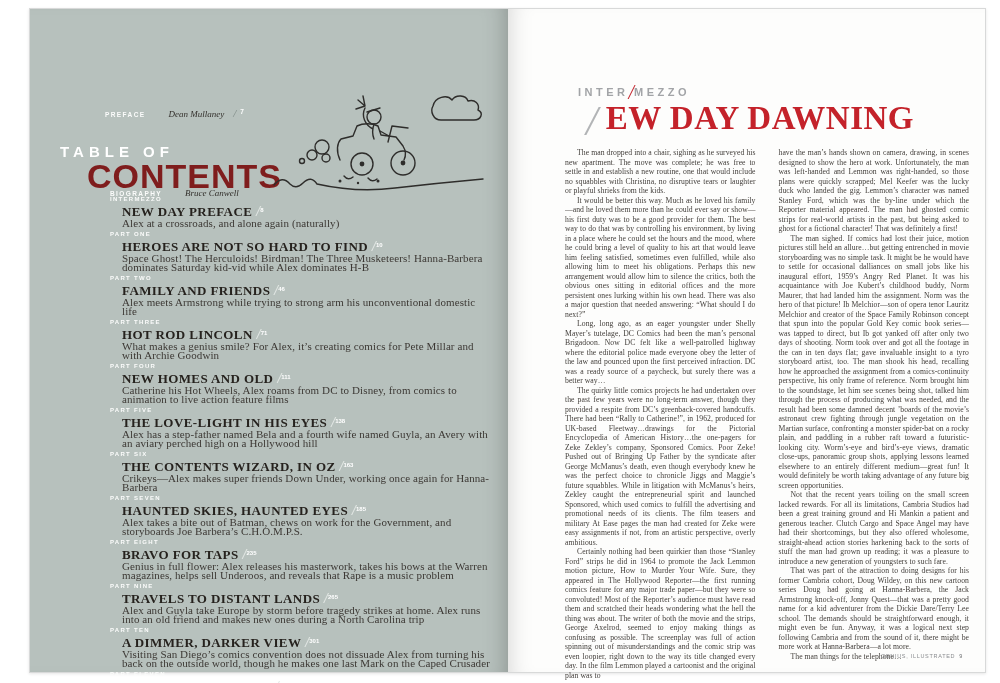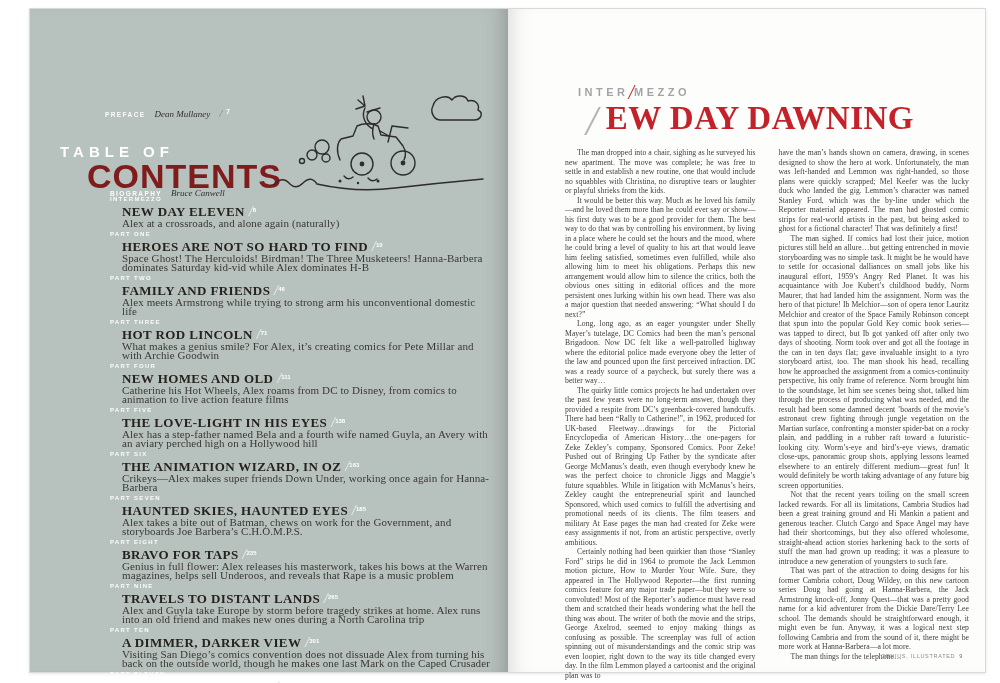--- a/index.html
+++ b/index.html
@@ -7,21 +7,21 @@
               font-family:"Liberation Serif", serif; }
   .book { position:absolute; left:29px; top:8px; width:957px; height:665px;
           border:1px solid #d8d9d9; background:#fdfdfc; display:flex;
           box-shadow:0 1px 3px rgba(0,0,0,0.10); }
 
   
   .page-left { position:relative; width:478px; height:100%; background:#b7c1bd;
                box-shadow: inset -20px 0 24px -20px rgba(0,0,0,0.28); }
   .lbl { font-family:"Liberation Sans", sans-serif; font-weight:700; font-size:6.5px;
          letter-spacing:1.4px; color:#fbfcfb; }
-  .author { font-style:italic; font-size:9px; color:#33302c; margin-left:5px; }
+  .author { font-style:italic; font-size:9px; color:#33302c; margin-left:19px; }
   .mini-slash { font-style:italic; font-size:11px; color:#7f8b87; margin-left:5px; }
   .mini-page { font-family:"Liberation Sans", sans-serif; font-weight:700;
                font-size:6.5px; color:#ffffff; vertical-align:3px; }
   .preface-row { position:absolute; left:75px; top:94px; }
   .toc-title { position:absolute; left:30px; top:106px; }
   .toc-title .line1 { font-family:"Liberation Sans", sans-serif; font-weight:700;
                       font-size:15px; letter-spacing:5px; color:#ffffff;margin-top:28px; }
   .toc-title .line2 { font-family:Liberation Sans, sans-serif; font-weight:700;
                       font-size:34px; letter-spacing:1px; color:#7f1d1d;
                       margin-left:27px; margin-top:-3px; }
@@ -110,21 +110,21 @@
 
     <div class="bio-row">
       <span class="lbl">BIOGRAPHY</span>
       <span class="author">Bruce Canwell</span>
     </div>
 
     <div class="entries">
 
       <div class="entry">
         <div class="entry-part">INTERMEZZO</div>
-        <div class="entry-title-row"><span class="entry-title">NEW DAY ELEVEN</span><span class="entry-slash">/</span><span class="entry-page">8</span></div>
+        <div class="entry-title-row"><span class="entry-title">NEW DAY PREFACE</span><span class="entry-slash">/</span><span class="entry-page">8</span></div>
         <div class="entry-desc">Alex at a crossroads, and alone again (naturally)</div>
       </div>
 
       <div class="entry">
         <div class="entry-part">PART ONE</div>
         <div class="entry-title-row"><span class="entry-title">HEROES ARE NOT SO HARD TO FIND</span><span class="entry-slash">/</span><span class="entry-page">10</span></div>
         <div class="entry-desc">Space Ghost! The Herculoids! Birdman! The Three Musketeers! Hanna-Barbera dominates Saturday kid-vid while Alex dominates H-B</div>
       </div>
 
       <div class="entry">
@@ -146,21 +146,21 @@
       </div>
 
       <div class="entry">
         <div class="entry-part">PART FIVE</div>
         <div class="entry-title-row"><span class="entry-title">THE LOVE-LIGHT IN HIS EYES</span><span class="entry-slash">/</span><span class="entry-page">138</span></div>
         <div class="entry-desc">Alex has a step-father named Bela and a fourth wife named Guyla, an Avery with an aviary perched high on a Hollywood hill</div>
       </div>
 
       <div class="entry">
         <div class="entry-part">PART SIX</div>
-        <div class="entry-title-row"><span class="entry-title">THE ANIMATION WIZARD, IN OZ</span><span class="entry-slash">/</span><span class="entry-page">163</span></div>
+        <div class="entry-title-row"><span class="entry-title">THE CONTENTS WIZARD, IN OZ</span><span class="entry-slash">/</span><span class="entry-page">163</span></div>
         <div class="entry-desc">Crikeys—Alex makes super friends Down Under, working once again for Hanna-Barbera</div>
       </div>
 
       <div class="entry">
         <div class="entry-part">PART SEVEN</div>
         <div class="entry-title-row"><span class="entry-title">HAUNTED SKIES, HAUNTED EYES</span><span class="entry-slash">/</span><span class="entry-page">185</span></div>
         <div class="entry-desc">Alex takes a bite out of Batman, chews on work for the Government, and storyboards Joe Barbera’s C.H.O.M.P.S.</div>
       </div>
 
       <div class="entry">

